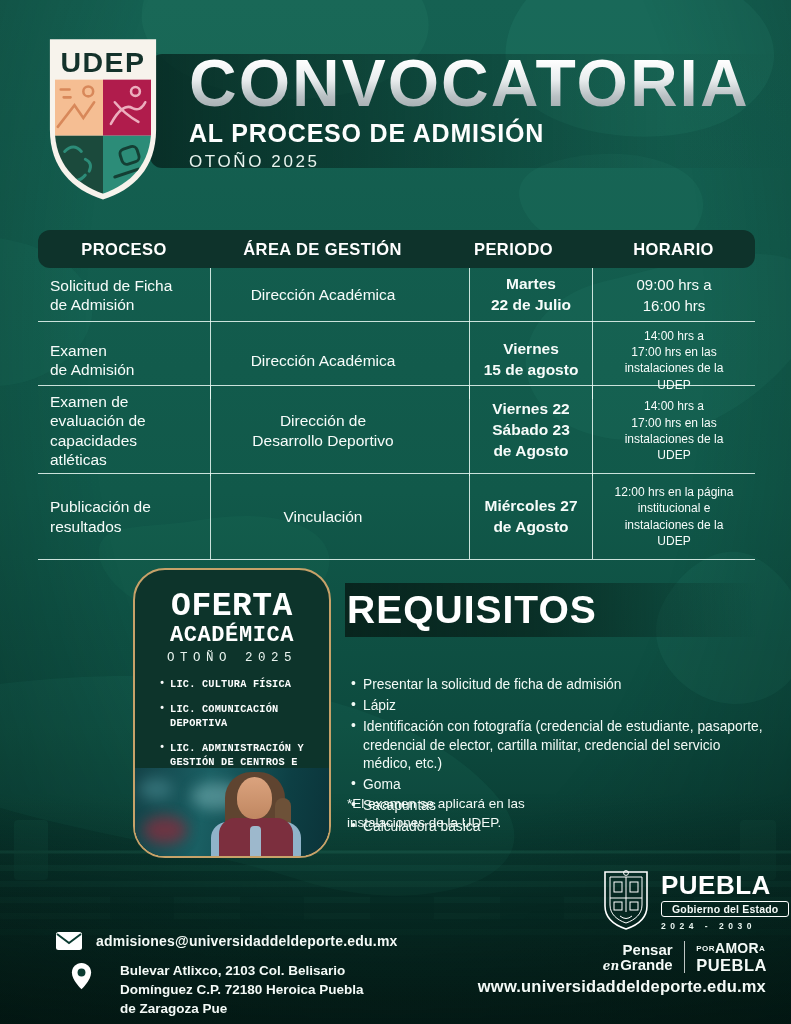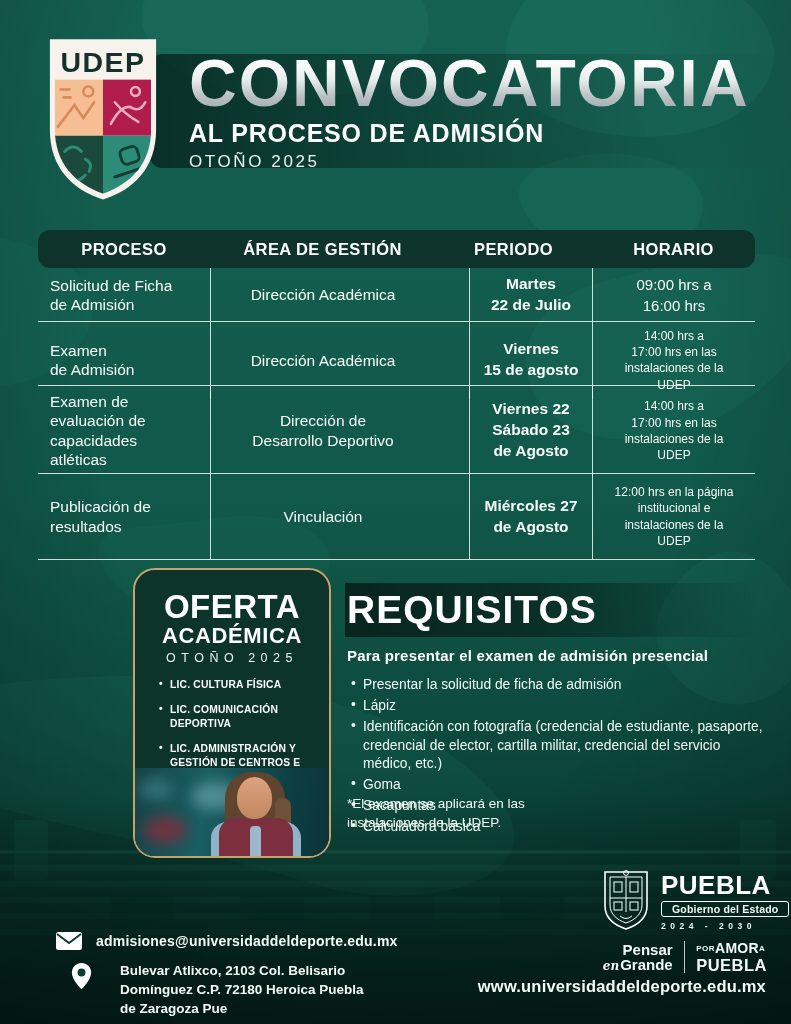--- a/index.html
+++ b/index.html
@@ -43,21 +43,21 @@
   .td.proceso { justify-content:flex-start; text-align:left; padding-left:12px; }
   .td + .td { border-left:1.5px solid rgba(235,250,245,.85); }
   .td.periodo { font-weight:800; line-height:1.35;margin-left:34px; }
   .td.horario { font-size:12px; line-height:1.35; }
   .trow.r1 { height:54px; } .trow.r2 { height:64px; } .trow.r3 { height:88px; } .trow.r4 { height:86px; }
   .trow.r1 .td.horario { font-size:15px; line-height:1.4; }
   .ml { white-space:pre-line; }
 
   
   .oferta-card { position:absolute; left:133px; top:568px; width:198px; height:290px;
-    background:#0D342B; border:2px solid #C7A269; border-radius:22px; overflow:hidden; }
+    background:#0D342B; border:2px solid #C7A269; border-radius:32px; overflow:hidden;font-family:Liberation Mono, monospace; }
   .oferta-inner { padding:20px 10px 0 10px; text-align:center; }
   .oferta-t1 { font-size:33px; font-weight:800; letter-spacing:.5px; line-height:1; color:#FFF; }
   .oferta-t2 { font-size:22px; font-weight:800; letter-spacing:.6px; line-height:1.15; color:#FFF; }
   .oferta-season { font-size:12.5px; letter-spacing:5.5px; margin-top:3px; color:#EAF5F0; }
   .oferta-list { list-style:none; text-align:left; margin:13px 6px 0 14px; }
   .oferta-list li { position:relative; padding-left:11px; font-size:10.3px; font-weight:800;
     letter-spacing:.2px; line-height:1.35; margin-bottom:11px; color:#FDFEFE; }
   .oferta-list li::before { content:"•"; position:absolute; left:0; top:-1px; }
 
   
@@ -287,21 +287,20 @@
         <div class="ph-strand"></div>
         <div class="ph-shirt"></div>
         <div class="ph-vest"></div>
         <div class="ph-face"></div>
       </div>
     </div>
 
     <div class="req-band">
       <div class="req-title">REQUISITOS</div>
     </div>
-    <div class="req-subtitle">Para presentar el examen de admisión presencial</div>
     <ul class="req-list">
       <li>Presentar la solicitud de ficha de admisión</li>
       <li>Lápiz</li>
       <li>Identificación con fotografía (credencial de estudiante, pasaporte, credencial de elector, cartilla militar, credencial del servicio médico, etc.)</li>
       <li>Goma</li>
       <li>Sacapuntas</li>
       <li>Calculadora básica</li>
     </ul>
     <div class="req-note ml">*El examen se aplicará en las
 instalaciones de la UDEP.</div>

